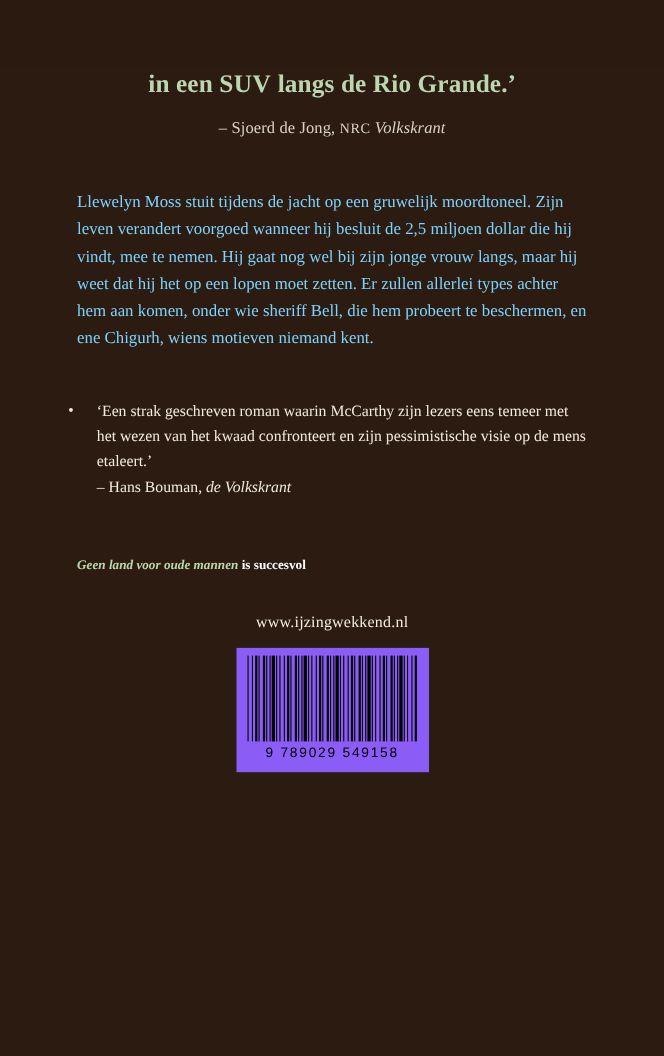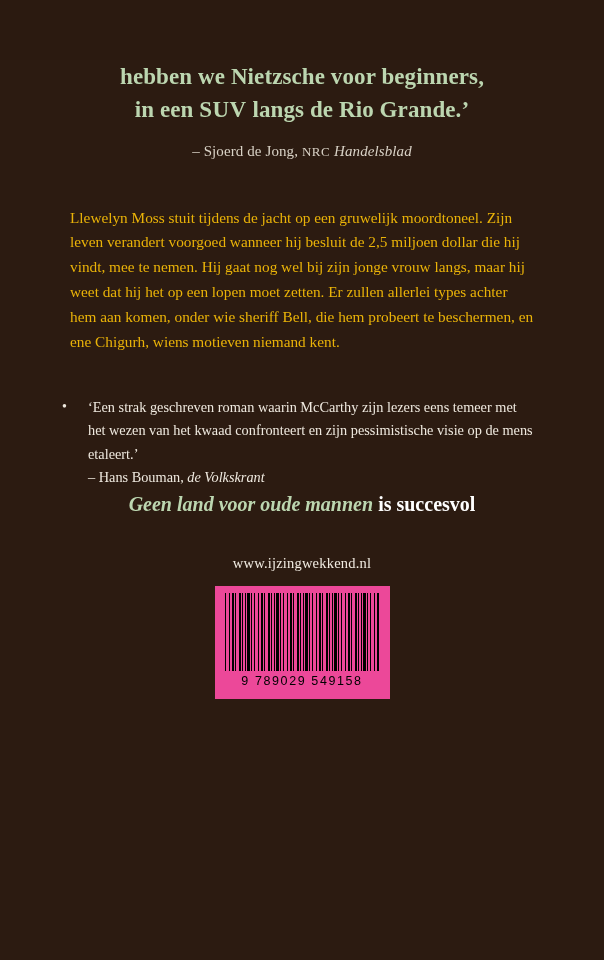--- a/index.html
+++ b/index.html
@@ -55,21 +55,21 @@
     font-size: 13px;
     letter-spacing: 0.5px;
   }
   .attribution .paper {
     font-style: italic;
   }
 
   
   .blurb {
     margin-top: 46px;
-    color: #eab308;
+    color: #7dd3fc;
     font-size: 15.3px;
     line-height: 1.62;
     text-align: left;
   }
   .blurb p {
     margin: 0;
   }
 
   
   .press {
@@ -94,23 +94,24 @@
   .press .source {
     display: block;
     padding-left: 10px;
   }
   .press .source i {
     font-style: italic;
   }
 
   
   .filmline {
-    text-align: center;
+    margin-top: 48px;
+    text-align: left;
     color: #ffffff;
-    font-size: 20px;
+    font-size: 12px;
     line-height: 1.5;
     font-weight: bold;
   }
   .filmline .title {
     color: #bcd6b0;
     font-style: italic;
   }
   .filmline .line {
     display: block;
   }
@@ -126,21 +127,21 @@
 
   
   .barcode-wrap {
     margin-top: 14px;
     display: flex;
     justify-content: center;
   }
   .barcode {
     width: 175px;
     height: 113px;
-    background: #ec4899;
+    background: #8b5cf6;
     padding: 7px 9px 4px 9px;
     box-sizing: border-box;
     display: flex;
     flex-direction: column;
     align-items: center;
   }
   .bars {
     width: 155px;
     height: 78px;
     display: flex;
@@ -159,26 +160,25 @@
     letter-spacing: 1.6px;
     color: #000;
   }
 </style>
 </head>
 <body>
 
 <div class="page">
 
   <div class="pullquote">
-    <span class="line">hebben we Nietzsche voor beginners,</span>
     <span class="line"><span>in een </span><span class="smallcaps">SUV</span><span> langs de Rio Grande.’</span></span>
   </div>
 
   <div class="attribution">
-    <span>– Sjoerd de Jong, </span><span class="nrc">NRC</span><span class="paper"> Handelsblad</span>
+    <span>– Sjoerd de Jong, </span><span class="nrc">NRC</span><span class="paper"> Volkskrant</span>
   </div>
 
   <div class="blurb">
     <p>Llewelyn Moss stuit tijdens de jacht op een gruwelijk moordtoneel. Zijn leven verandert voorgoed wanneer hij besluit de 2,5 miljoen dollar die hij vindt, mee te nemen. Hij gaat nog wel bij zijn jonge vrouw langs, maar hij weet dat hij het op een lopen moet zetten. Er zullen allerlei types achter hem aan komen, onder wie sheriff Bell, die hem probeert te beschermen, en ene Chigurh, wiens motieven niemand kent.</p>
   </div>
 
   <div class="press">
     <span class="bullet">•</span>
     <span class="body">‘Een strak geschreven roman waarin McCarthy zijn lezers eens temeer met het wezen van het kwaad confronteert en zijn pessimistische visie op de mens etaleert.’</span>
     <span class="source"><span>– Hans Bouman, </span><i>de Volkskrant</i></span>

